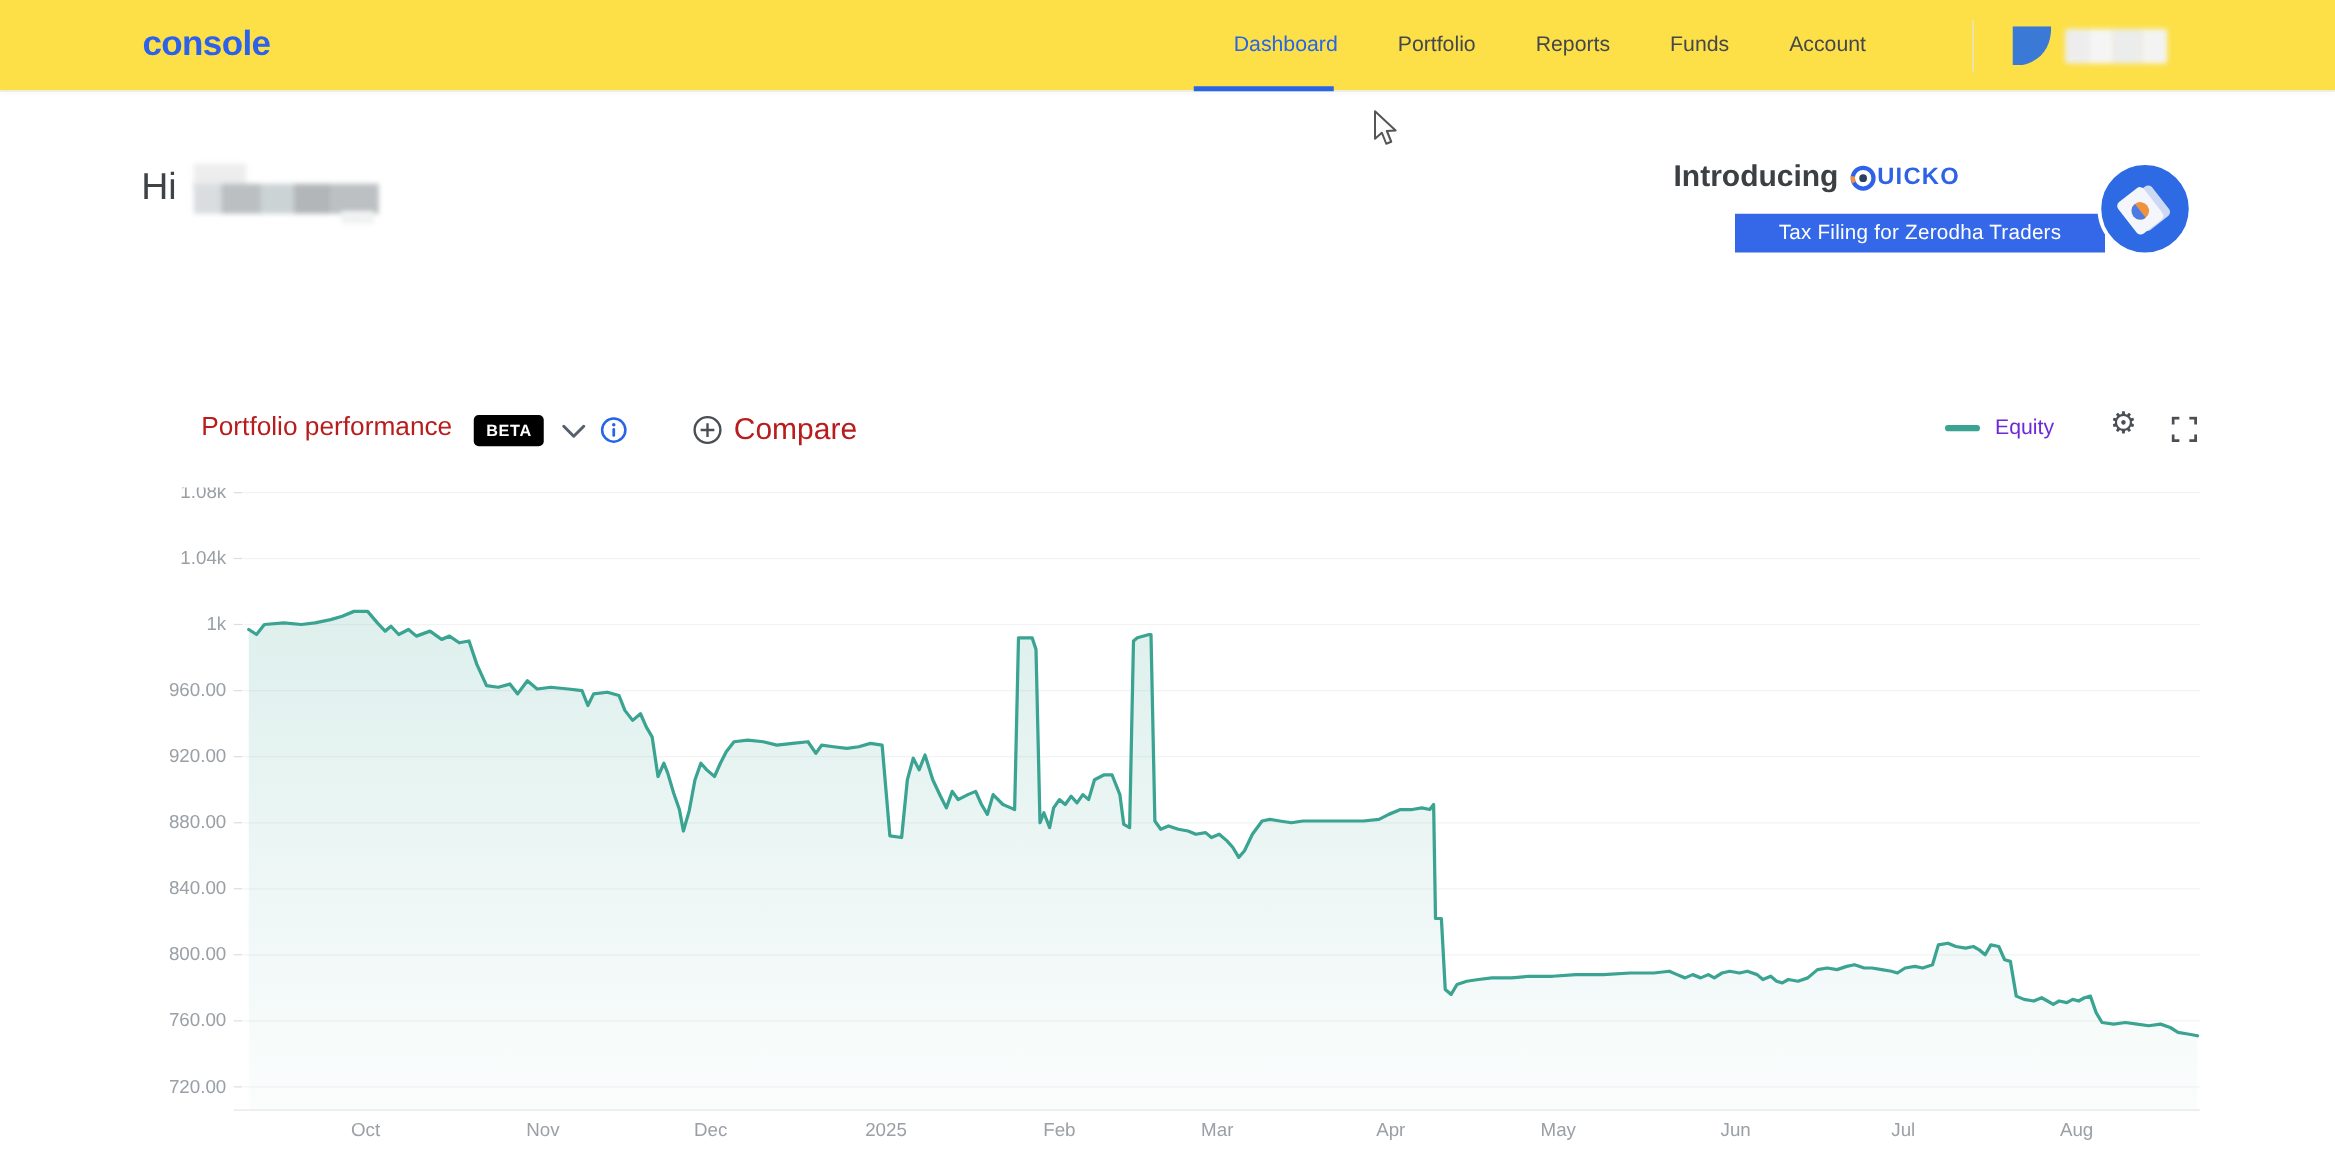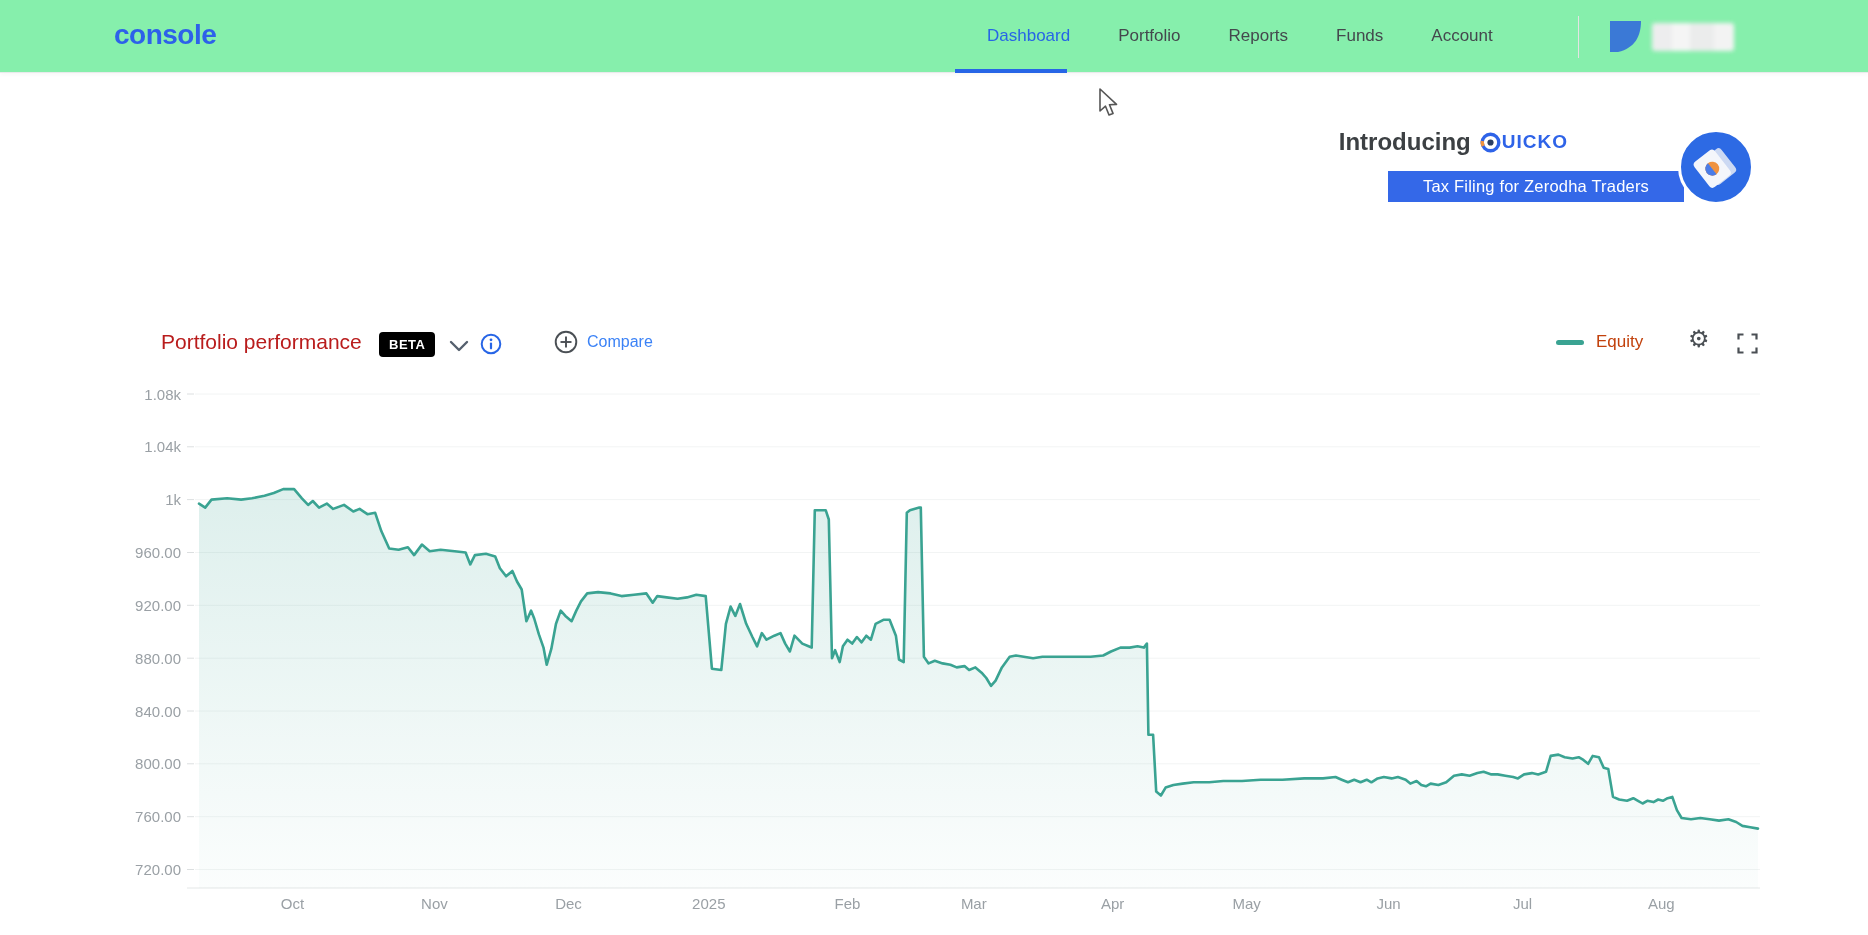--- a/index.html
+++ b/index.html
@@ -3,21 +3,21 @@
 <meta charset="utf-8">
 <style>
   * { margin:0; padding:0; box-sizing:border-box; }
   html,body { background:#fff; }
   #screen {
     position:relative; width:1868px; height:935px; overflow:hidden;
     background:#fff; font-family:"Liberation Sans", sans-serif; color:#3c4043;
   }
   
   #header {
-    position:absolute; left:0; top:0; width:1868px; height:73px; background:#86efac;
+    position:absolute; left:0; top:0; width:1868px; height:73px; background:#fde047;
     border-bottom:1px solid #e9eaec; box-shadow:0 2px 4px rgba(0,0,0,0.03);
   }
   #logo {
     position:absolute; left:114px; top:19px; font-size:28px; font-weight:700;
     color:#2d61ea; letter-spacing:-0.5px; cursor:pointer;
   }
   #nav { position:absolute; left:963px; top:0; height:72px; display:flex; align-items:center; gap:48px;margin-left:24px; }
   .nav-item { font-size:17px; color:#44484d; cursor:pointer; white-space:nowrap; }
   .nav-item.active { color:#2765e6; }
   #nav-underline { position:absolute; left:955px; bottom:-1px; width:112px; height:4px; background:#2765e6; }
@@ -52,24 +52,24 @@
   
   #section-row { position:absolute; left:0; top:326px; width:1868px; height:40px; }
   #section-title { position:absolute; left:113px; top:4px; font-size:21px; color:#b91c1c;margin-left:48px; }
   #beta-badge {
     position:absolute; left:379px; top:6px; background:#000000; color:#fff; font-size:13px;
     font-weight:700; letter-spacing:0.5px; padding:5px 10px; border-radius:4px;
   }
   #title-chevron { position:absolute; left:449px; top:13px; cursor:pointer; }
   #info-icon { position:absolute; left:480px; top:7px; cursor:pointer; }
   #compare-btn { position:absolute; left:554px; top:4px; display:flex; align-items:center; gap:9px; cursor:pointer; }
-  #compare-label { font-size:16px; color:#3b82f6; }
+  #compare-label { font-size:24px; color:#b91c1c; }
   #legend-item { position:absolute; left:1556px; top:6px; display:flex; align-items:center; gap:12px; cursor:pointer; }
   #legend-swatch { width:28px; height:5px; border-radius:2.5px; }
-  #legend-label { font-size:17px; color:#c2410c; }
+  #legend-label { font-size:17px; color:#6d28d9; }
   #gear-btn { position:absolute; left:1688px; top:1px; font-size:24px; color:#4a4f54; cursor:pointer; line-height:1; }
   #fullscreen-btn { position:absolute; left:1737px; top:7px; cursor:pointer; }
   
   #chart-wrap { position:absolute; left:120px; top:390px; width:1640px; height:530px; }
   #chart-svg { overflow:hidden; }
   .ylab, .xlab { font-family:"Liberation Sans", sans-serif; font-size:15px; fill:#9aa0a5; }
   
   #cursor { position:absolute; left:1098px; top:88px; pointer-events:none; }
 </style>
 </head>
@@ -94,20 +94,34 @@
       </svg>
     </div>
     <div id="user-chip">
       <span class="chip-px" style="width:20px;background:#ededee;"></span>
       <span class="chip-px" style="width:18px;background:#f5f5f5;"></span>
       <span class="chip-px" style="width:24px;background:#ebecec;"></span>
       <span class="chip-px" style="width:20px;background:#f3f3f3;"></span>
     </div>
   </div>
 
+  <div id="greeting">
+    <span>Hi</span>
+    <span id="greet-name">
+      <span class="m1"></span>
+      <span class="mrow">
+        <span style="width:22px;background:#d9dddf;"></span>
+        <span style="width:32px;background:#bbbfc1;"></span>
+        <span style="width:26px;background:#ccd3d5;"></span>
+        <span style="width:30px;background:#b2b6b8;"></span>
+        <span style="width:38px;background:#bcc0c2;"></span>
+      </span>
+      <span class="m2"></span>
+    </span>
+  </div>
 
   <div id="promo">
     <div id="promo-line1">
       <span id="promo-intro">Introducing</span>
       <span id="quicko">
         <svg width="21" height="21" viewBox="0 0 21 21">
           <circle cx="10.5" cy="10.5" r="8.3" fill="none" stroke="#2e63e8" stroke-width="3.4"></circle>
           <path d="M3.2,14 A8.3,8.3 0 0 1 2.3,9" fill="none" stroke="#ef9240" stroke-width="3.4"></path>
           <circle cx="10.5" cy="10.5" r="3.1" fill="#2b3f63"></circle>
         </svg>

